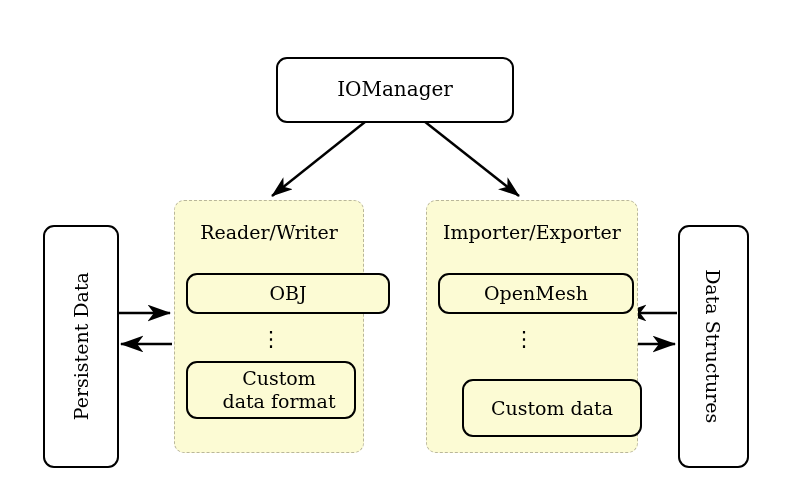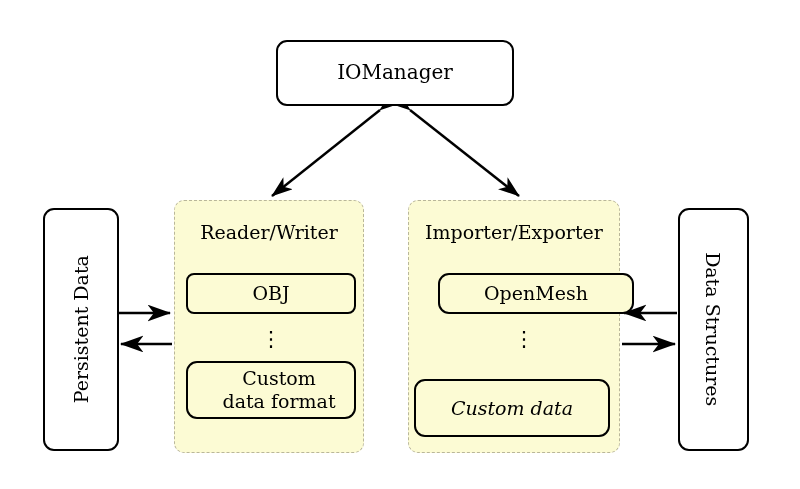--- a/index.html
+++ b/index.html
@@ -17,20 +17,21 @@
   }
   .node {
     position: absolute;
     box-sizing: border-box;
     display: flex;
     align-items: center;
     justify-content: center;
     text-align: center;
     color: #000000;
     line-height: 1.18;
+    margin-top: 17px;
   }
   
   .manager {
     left: 276px;
     top: 40px;
     width: 238px;
     height: 66px;
     border: 2.4px solid #000000;
     border-radius: 11px;
     background: #ffffff;
@@ -50,21 +51,21 @@
 
   
   .group {
     position: absolute;
     box-sizing: border-box;
     background: #fcfbd4;
     border: 1.6px dashed #b9b69a;
     border-radius: 10px;
   }
   .group-left  { left: 174px; top: 200px; width: 190px; height: 253px; }
-  .group-right { left: 408px; top: 200px; width: 212px; height: 253px; }
+  .group-right { left: 426px; top: 200px; width: 212px; height: 253px; }
   .group-title {
     position: absolute;
     left: 0; right: 0;
     top: 20px;
     text-align: center;
     font-size: 19px;
     color: #000000;
   }
   
   .inner {
@@ -74,24 +75,24 @@
     align-items: center;
     justify-content: center;
     text-align: center;
     border: 2.6px solid #000000;
     border-radius: 11px;
     background: #fcfbd4;
     color: #000000;
     font-size: 19px;
     line-height: 1.2;
   }
-  .inner-l1 { left: 186px; top: 273px; width: 170px; height: 41px; border-radius: 8px; }
+  .inner-l1 { left: 186px; top: 273px; width: 204px; height: 41px; }
   .inner-l2 { left: 186px; top: 361px; width: 170px; height: 58px; padding-left: 16px; }
   .inner-r1 { left: 438px; top: 273px; width: 196px; height: 41px; }
-  .inner-r2 { left: 414px; top: 379px; width: 196px; height: 58px; font-style: italic; }
+  .inner-r2 { left: 462px; top: 379px; width: 180px; height: 58px; }
 
   .vdots {
     position: absolute;
     text-align: center;
     font-size: 21px;
     color: #000000;
     letter-spacing: 0;
   }
   .vdots-l { left: 186px; top: 327px; width: 170px; }
   .vdots-r { left: 438px; top: 327px; width: 172px; }

